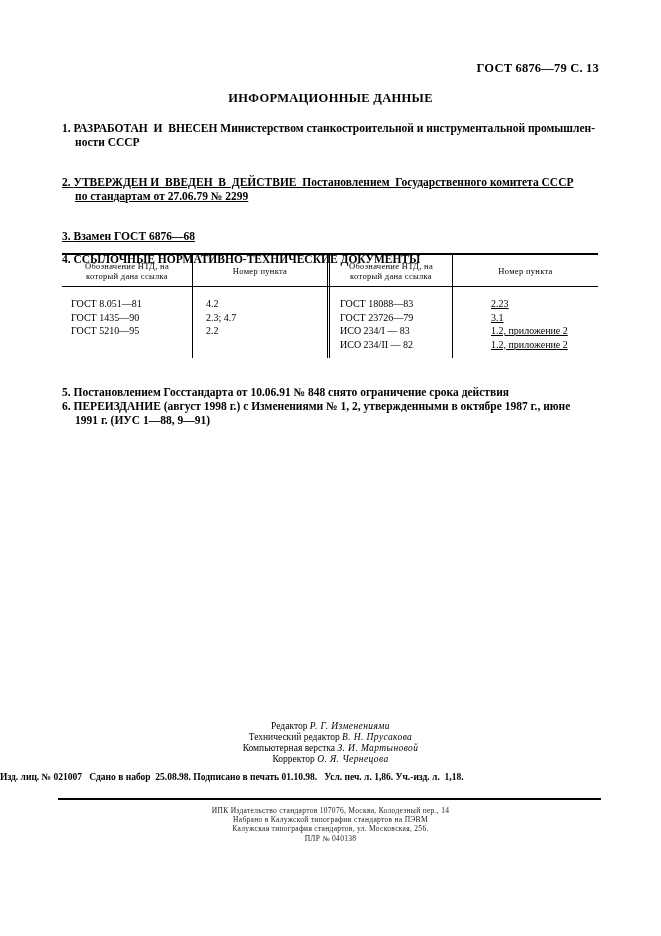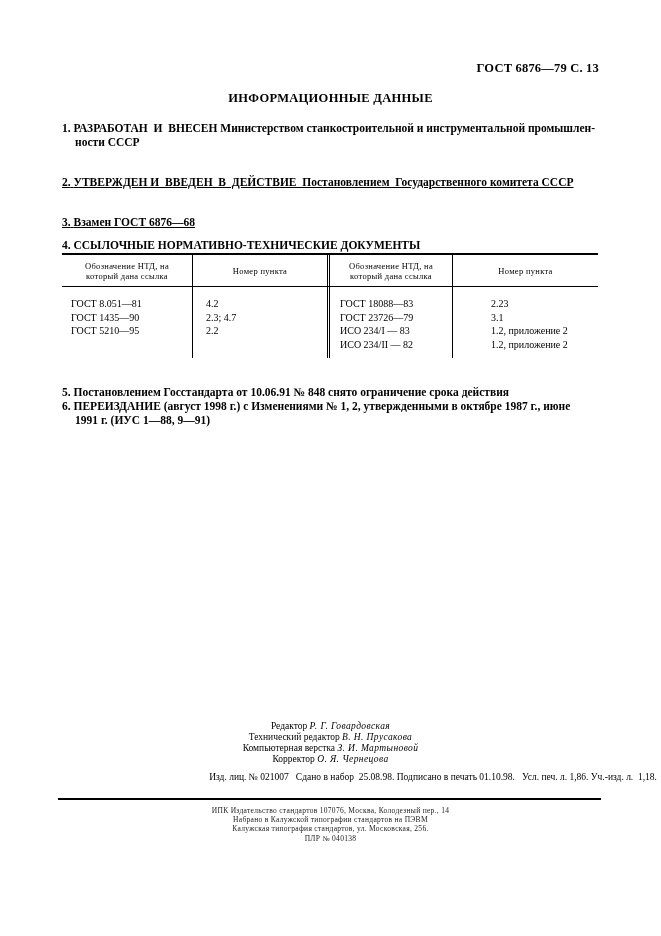--- a/index.html
+++ b/index.html
@@ -71,39 +71,40 @@
     box-sizing: border-box;
     font-size: 10px;
     line-height: 13.5px;
     padding-top: 10px;
   }
   .col-sep   { border-right: 1px solid #000; }
   .col-dsep  { border-right: 3px double #000; }
   .pad-a { padding-left: 9px; }
   .pad-b { padding-left: 13px; }
   .pad-c { padding-left: 10px; }
-  .pad-d { padding-left: 38px; }
+  .pad-d { padding-left: 38px; text-decoration: underline; }
 
   .credits {
     position: absolute;
     top: 721px;
     left: 0; right: 0;
     text-align: center;
     font-size: 9.5px;
     line-height: 11px;
   }
   .credits .name { font-style: italic; letter-spacing: 0.4px; }
 
   .imprint {
     position: absolute;
     top: 771px;
-    left: 0; right: 4px;
-    text-align: right;
+    left: 0; right: 12px;
+    text-align: left;
     font-size: 9.5px;
     line-height: 12px;
+    font-weight: bold;
   }
 
   .footer-rule {
     position: absolute;
     top: 798px;
     left: 58px;
     width: 543px;
     height: 0;
     border-top: 2px solid #000;
   }
@@ -128,20 +129,21 @@
 
   <div class="doc-title">ИНФОРМАЦИОННЫЕ ДАННЫЕ</div>
 
   <div class="items-top">
     <div class="item">
       <div class="line"><span>1.</span> <span>РАЗРАБОТАН  И  ВНЕСЕН Министерством станкостроительной и инструментальной промышлен-</span></div>
       <div class="line cont">ности СССР</div>
     </div>
     <div class="item mt15">
       <div class="line"><span>2.</span> <span>УТВЕРЖДЕН И  ВВЕДЕН  В  ДЕЙСТВИЕ  Постановлением  Государственного комитета СССР</span></div>
+      <div class="line cont">по стандартам от 27.06.79 № 2299</div>
     </div>
     <div class="item mt15">
       <div class="line"><span>3.</span> <span>Взамен ГОСТ 6876—68</span></div>
     </div>
     <div class="item mt9">
       <div class="line"><span>4.</span> <span>ССЫЛОЧНЫЕ НОРМАТИВНО-ТЕХНИЧЕСКИЕ ДОКУМЕНТЫ</span></div>
     </div>
   </div>
 
   <div class="ref-table">
@@ -178,21 +180,21 @@
     <div class="item">
       <div class="line"><span>5.</span> <span>Постановлением Госстандарта от 10.06.91 № 848 снято ограничение срока действия</span></div>
     </div>
     <div class="item">
       <div class="line"><span>6.</span> <span>ПЕРЕИЗДАНИЕ (август 1998 г.) с Изменениями № 1, 2, утвержденными в октябре 1987 г., июне</span></div>
       <div class="line cont">1991 г. (ИУС 1—88, 9—91)</div>
     </div>
   </div>
 
   <div class="credits">
-    <div><span>Редактор</span> <span class="name">Р. Г. Говардовская</span></div>
+    <div><span>Редактор</span> <span class="name">Р. Г. Изменениями</span></div>
     <div><span>Технический редактор</span> <span class="name">В. Н. Прусакова</span></div>
     <div><span>Компьютерная верстка</span> <span class="name">З. И. Мартыновой</span></div>
     <div><span>Корректор</span> <span class="name">О. Я. Чернецова</span></div>
   </div>
 
   <div class="imprint">
     <div class="pre">Изд. лиц. № 021007   Сдано в набор  25.08.98. Подписано в печать 01.10.98.   Усл. печ. л. 1,86. Уч.-изд. л.  1,18.</div>
   </div>
 
   <div class="footer-rule"></div>

